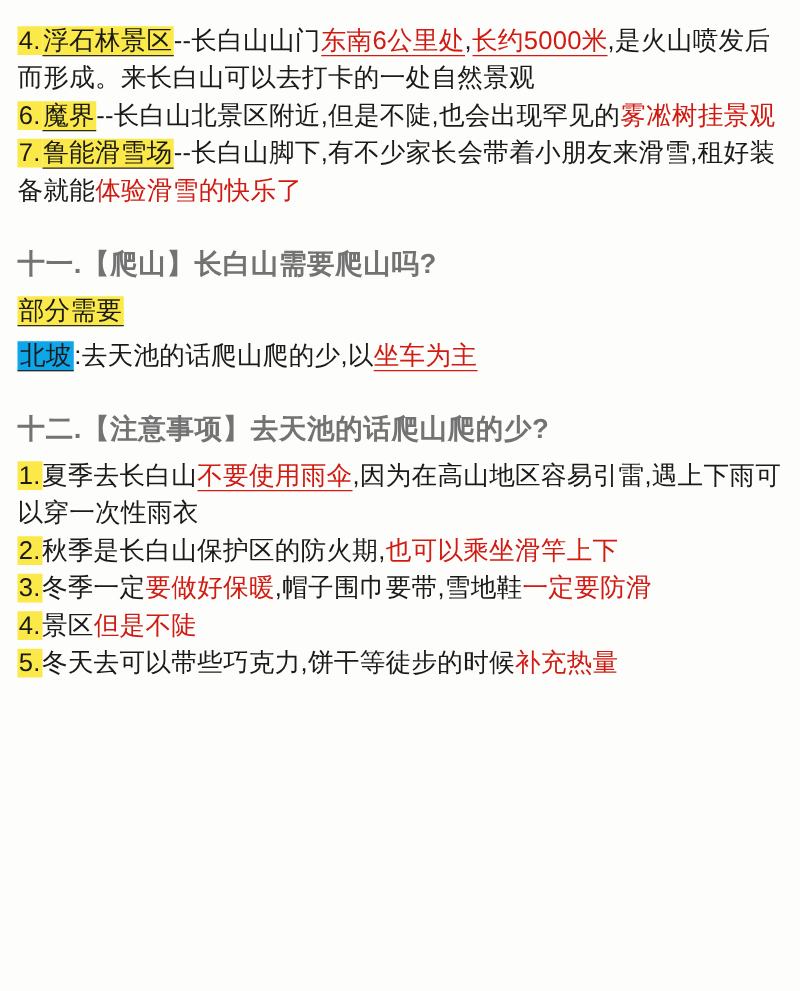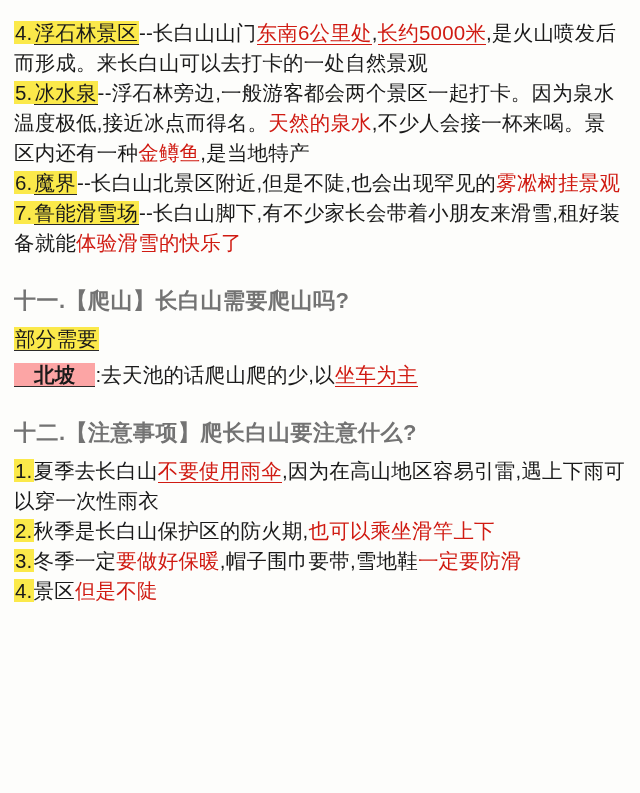--- a/index.html
+++ b/index.html
@@ -45,59 +45,58 @@
     color: #737373;
     font-size: 22px;
     font-weight: bold;
     line-height: 34px;
     letter-spacing: 0.5px;
   }
   .spacer-lg { height: 26px; }
   .spacer-sm { height: 6px; }
 
   .label-box {
-    background: #fca5a5;
-    padding: 0 20px;
-    font-weight: bold;
+    background: #0ea5e9;
+    padding: 0 2px;
   }
   .underline-blk {
     border-bottom: 1.8px solid #2b2b2b;
   }
   .underline-red {
     border-bottom: 1.8px solid #d01b12;
   }
 </style>
 </head>
 <body>
 
 <div class="page">
 
   <div>
     <div class="line blk" id="a0"><span class="num">4.</span><span class="hl-yellow underline-blk">浮石林景区</span><span>--长白山山门</span><span class="red underline-red">东南6公里处</span><span>,</span><span class="red underline-red">长约5000米</span><span>,是</span><span>火山喷发后而形成。来长白山可以去打卡的一处自然景观</span></div>
-    <div class="line blk" id="a1"><span class="num">5.</span><span class="hl-yellow underline-blk">冰水泉</span><span>--浮石林旁边,一般游客都会两个景区一起打卡。因为泉水温度极低,接近冰点而得名。</span><span class="red">天然的泉水</span><span>,不少人会接一杯来喝。景区内还有一种</span><span class="red">金鳟鱼</span><span>,是当地特产</span></div>
     <div class="line blk" id="a2"><span class="num">6.</span><span class="hl-yellow underline-blk">魔界</span><span>--长白山北景区附近,但是不陡,也会出现罕见的</span><span class="red">雾凇树挂景观</span></div>
     <div class="line blk" id="a3"><span class="num">7.</span><span class="hl-yellow underline-blk">鲁能滑雪场</span><span>--长白山脚下,有不少家长会带着小朋友来滑雪,租好装备就能</span><span class="red">体验滑雪的快乐了</span></div>
   </div>
 
   <div class="spacer-lg"></div>
 
   <div>
     <div class="heading">十一.【爬山】长白山需要爬山吗?</div>
     <div class="spacer-sm"></div>
     <div class="line">
       <span class="hl-yellow underline-blk">部分需要</span>
     </div>
     <div class="spacer-sm"></div>
     <div class="line blk" id="b0"><span class="label-box underline-blk">北坡</span><span>:去天池的话爬山爬的少,以</span><span class="red underline-red">坐车为主</span></div>
   </div>
 
   <div class="spacer-lg"></div>
 
   <div>
-    <div class="heading">十二.【注意事项】爬长白山要注意什么?</div>
+    <div class="heading">十二.【注意事项】去天池的话爬山爬的少?</div>
     <div class="spacer-sm"></div>
     <div class="line blk" id="c0"><span class="num">1.</span><span>夏季去长白山</span><span class="red underline-red">不要使用雨伞</span><span>,因为在高山地区容易引雷,遇上下雨可以穿一次性雨衣</span></div>
     <div class="line blk" id="c1"><span class="num">2.</span><span>秋季是长白山保护区的防火期,</span><span class="red">也可以乘坐滑竿上下</span></div>
     <div class="line blk" id="c2"><span class="num">3.</span><span>冬季一定</span><span class="red">要做好保暖</span><span>,帽子围巾要带,雪地鞋</span><span class="red">一定要防滑</span></div>
     <div class="line blk" id="c3"><span class="num">4.</span><span>景区</span><span class="red">但是不陡</span></div>
+    <div class="line blk" id="c4"><span class="num">5.</span><span>冬天去可以带些巧克力,饼干等徒步的时候</span><span class="red">补充热量</span></div>
   </div>
 
 </div>
 
 </body></html>

